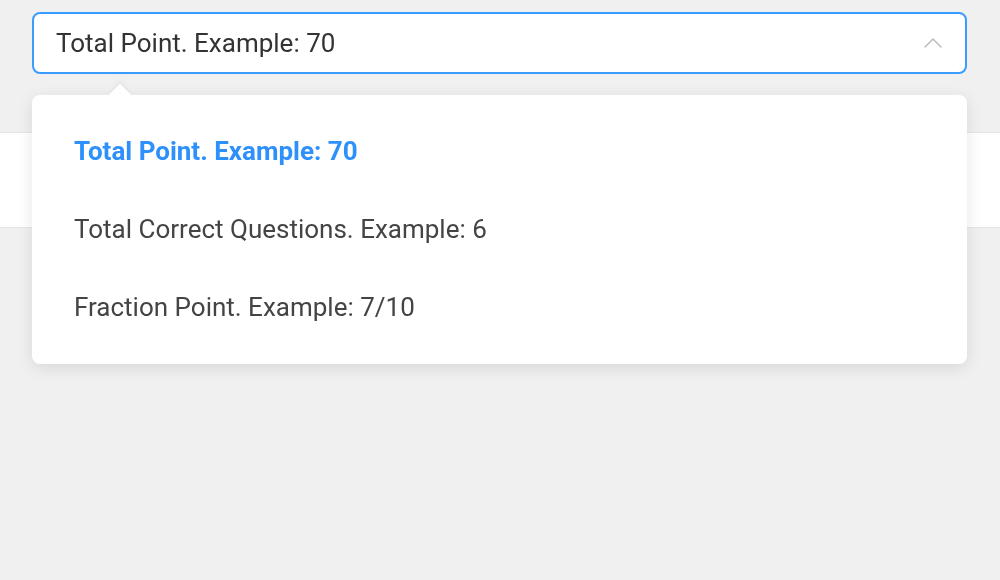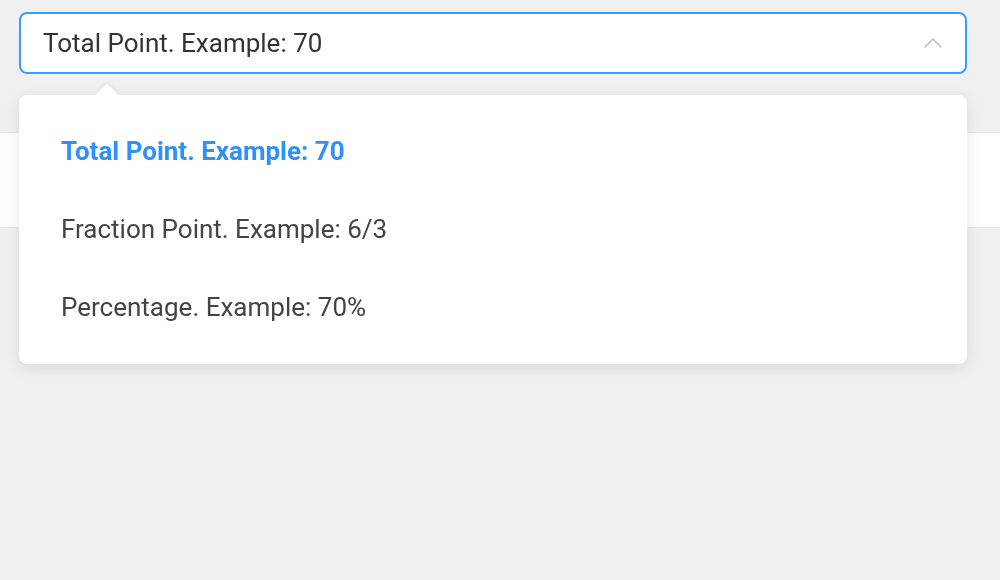--- a/index.html
+++ b/index.html
@@ -21,21 +21,21 @@
       left: 0;
       right: 0;
       height: 96px;
       background: #fff;
       border-top: 1px solid #e5e5e5;
       border-bottom: 1px solid #e5e5e5;
     }
     .select-wrapper {
       position: absolute;
       top: 12px;
-      left: 19px;
+      left: 32px;
       right: 33px;
       border-radius: 18px;
     }
     .select-input {
       width: 100%;
       height: 62px;
       background: #fff;
       border: 2px solid #3b9cff;
       border-radius: 8px;
       display: flex;
@@ -112,19 +112,19 @@
     </span>
   </div>
 
   <div class="dropdown-panel">
     <div class="dropdown-arrow"></div>
     <div class="dropdown-arrow-cover"></div>
     <div class="dropdown-option selected">
       <span>Total Point. Example: 70</span>
     </div>
     <div class="dropdown-option">
-      <span>Fraction Point. Example: 6/3</span>
+      <span>Total Correct Questions. Example: 6</span>
     </div>
     <div class="dropdown-option">
-      <span>Percentage. Example: 70%</span>
+      <span>Fraction Point. Example: 7/10</span>
     </div>
   </div>
 </div>
 
 </body></html>

